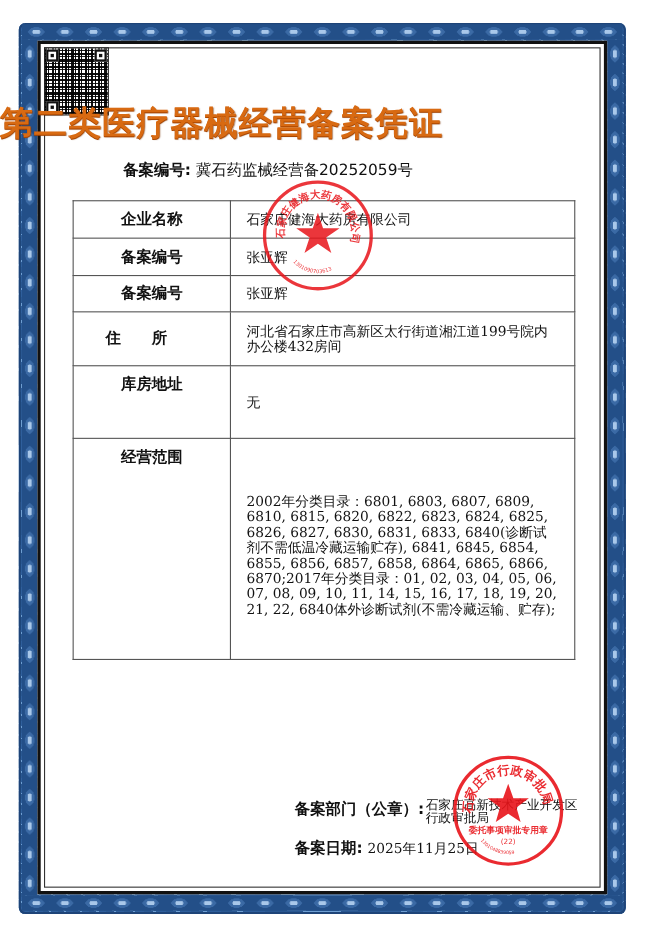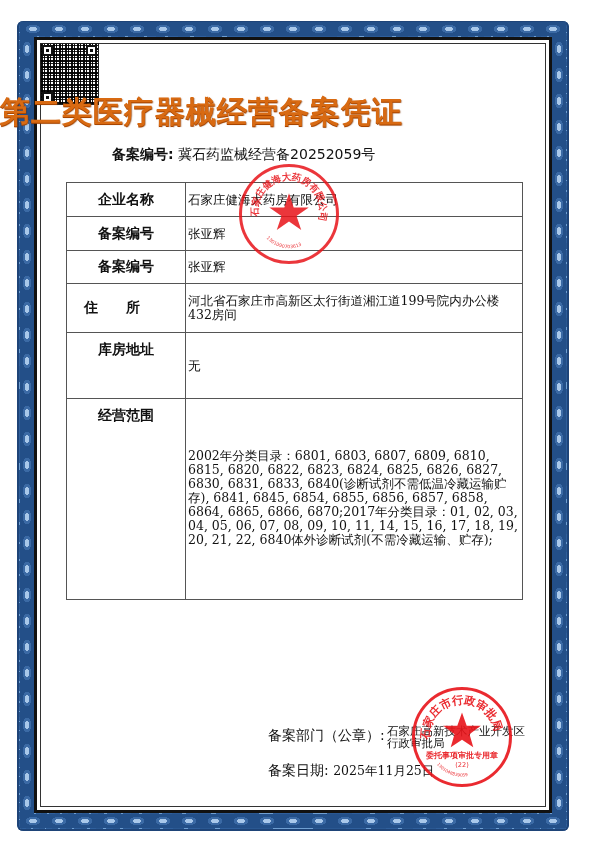--- a/index.html
+++ b/index.html
@@ -62,31 +62,31 @@
   .record-no {
     position:absolute; left:112px; top:146px; font-size:14px; color:#111;
   }
   .record-no .lbl { font-weight:bold; }
 
   table.info {
     position:absolute; left:66px; top:182px; width:457px;
     border-collapse:collapse; table-layout:fixed;
     font-size:13.5px; color:#111;
   }
-  table.info td { border:1px solid #555; padding:0 2px; vertical-align:middle; }
+  table.info td { border:1px solid #555; padding:0 14px; vertical-align:middle; }
   table.info td.k { width:114px; text-align:center; font-weight:bold; font-size:14px; }
   table.info td.v { text-align:left; line-height:14px; font-family:"DejaVu Serif","Liberation Serif",serif; font-size:12.5px; }
   td.k.top { vertical-align:top; padding-top:8px;margin-top:28px; }
   td.v.scope { font-size:11.6px; line-height:16px; padding-top:50px; vertical-align:top; }
   .spaced { letter-spacing:28px; padding-left:28px; }
 
-  .footer-dept { position:absolute; left:268px; top:727px; font-size:14px; font-weight:normal; color:#111; }
+  .footer-dept { position:absolute; left:268px; top:727px; font-size:14px; font-weight:bold; color:#111; }
   .footer-dept-val { position:absolute; left:387px; top:725px; width:140px; font-size:11.5px; line-height:12px; color:#111; font-family:"DejaVu Serif","Liberation Serif",serif; }
   .footer-date { position:absolute; left:268px; top:762px; font-size:14px; color:#111; }
-  .footer-date .lbl { font-weight:normal; }
+  .footer-date .lbl { font-weight:bold; }
   .footer-date .val { font-family:"DejaVu Serif","Liberation Serif",serif; font-size:12.5px;text-align:center; }
 
   .seal { position:absolute; border-radius:50%; border:3px solid #e8141a; box-sizing:border-box; pointer-events:none; }
   .seal-company { left:239px; top:164px; width:100px; height:100px; opacity:0.85; }
   .seal-gov { left:412px; top:687px; width:100px; height:100px; opacity:0.9; }
   .seal svg { position:absolute; left:0; top:0; width:100%; height:100%; }
 </style>
 </head>
 <body>
 

